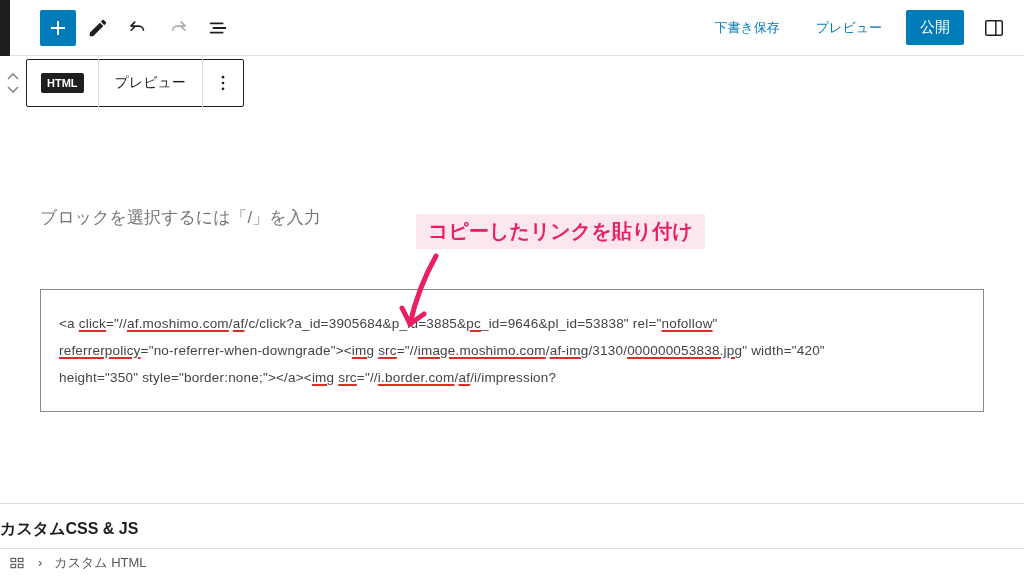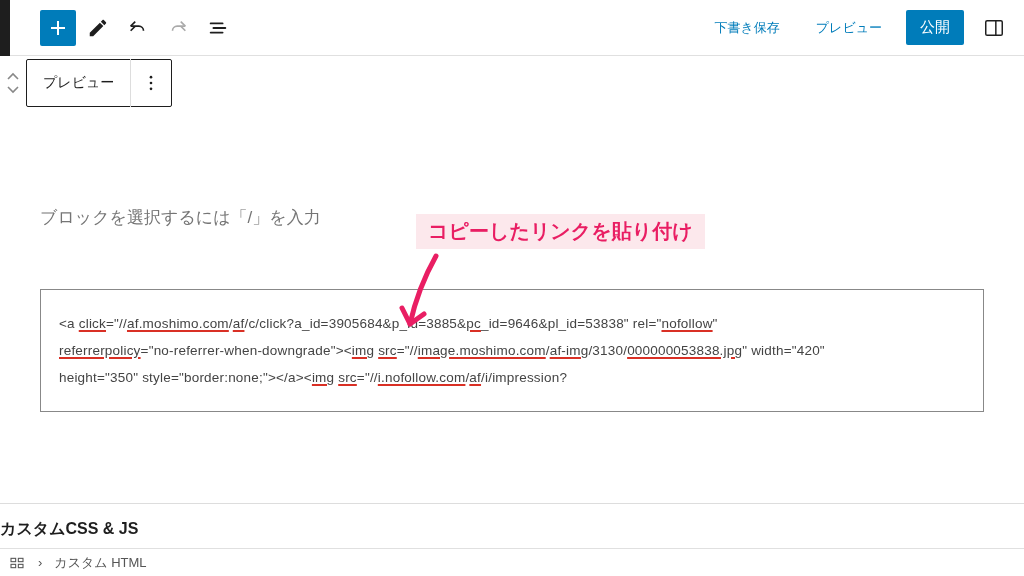--- a/index.html
+++ b/index.html
@@ -87,20 +87,23 @@
 <div class="block-toolbar-row">
   <div class="arrows">
     <svg width="14" height="10" viewBox="0 0 14 10" fill="none" stroke="currentColor" stroke-width="1.6">
         <path d="M2 7l5-5 5 5"></path>
       </svg>
     <svg width="14" height="10" viewBox="0 0 14 10" fill="none" stroke="currentColor" stroke-width="1.6">
         <path d="M2 3l5 5 5-5"></path>
       </svg>
   </div>
   <div class="block-toolbar">
+    <div class="block-tab">
+      <span class="html-badge">HTML</span>
+    </div>
     <div class="preview-tab">プレビュー</div>
     <div class="more-btn">
       <svg width="20" height="20" viewBox="0 0 24 24" fill="#1e1e1e">
           <circle cx="12" cy="5" r="1.6"></circle>
           <circle cx="12" cy="12" r="1.6"></circle>
           <circle cx="12" cy="19" r="1.6"></circle>
         </svg>
     </div>
   </div>
 </div>
@@ -109,21 +112,21 @@
   <div class="annotation">コピーしたリンクを貼り付け</div>
   <svg class="arrow-svg" width="60" height="90" viewBox="0 0 60 90">
     <path d="M40 4 Q 22 36 14 72" stroke="#e91e63" stroke-width="5" fill="none" stroke-linecap="round"></path>
     <path d="M14 72 L6 56 M14 72 L28 62" stroke="#e91e63" stroke-width="5" fill="none" stroke-linecap="round"></path>
   </svg>
   <div class="placeholder-text">ブロックを選択するには「/」を入力</div>
 
   <div class="code-block">
     <div><span>&lt;a </span><span class="u">click</span><span>="//</span><span class="u">af.moshimo.com</span><span>/</span><span class="u">af</span><span>/c/click?a_id=3905684&amp;p_id=3885&amp;</span><span class="u">pc</span><span>_id=9646&amp;pl_id=53838" rel="</span><span class="u">nofollow</span><span>"</span></div>
     <div><span class="u">referrerpolicy</span><span>="no-referrer-when-downgrade"&gt;&lt;</span><span class="u">img</span><span> </span><span class="u">src</span><span>="//</span><span class="u">image.moshimo.com</span><span>/</span><span class="u">af-img</span><span>/3130/</span><span class="u">000000053838.jpg</span><span>" width="420"</span></div>
-    <div><span>height="350"  style="border:none;"&gt;&lt;/a&gt;&lt;</span><span class="u">img</span><span> </span><span class="u">src</span><span>="//</span><span class="u">i.nofollow.com</span><span>/</span><span class="u">af</span><span>/i/impression?</span></div>
+    <div><span>height="350"  style="border:none;"&gt;&lt;/a&gt;&lt;</span><span class="u">img</span><span> </span><span class="u">src</span><span>="//</span><span class="u">i.border.com</span><span>/</span><span class="u">af</span><span>/i/impression?</span></div>
   </div>
 </div>
 
 <div class="footer-sep"></div>
 <div class="section-title">カスタムCSS &amp; JS</div>
 <div class="breadcrumb">
   <span class="bc-icon">
     <svg width="16" height="16" viewBox="0 0 24 24" fill="none" stroke="#555" stroke-width="1.6">
         <rect x="3" y="5" width="7" height="5"></rect>
         <rect x="14" y="5" width="7" height="5"></rect>

